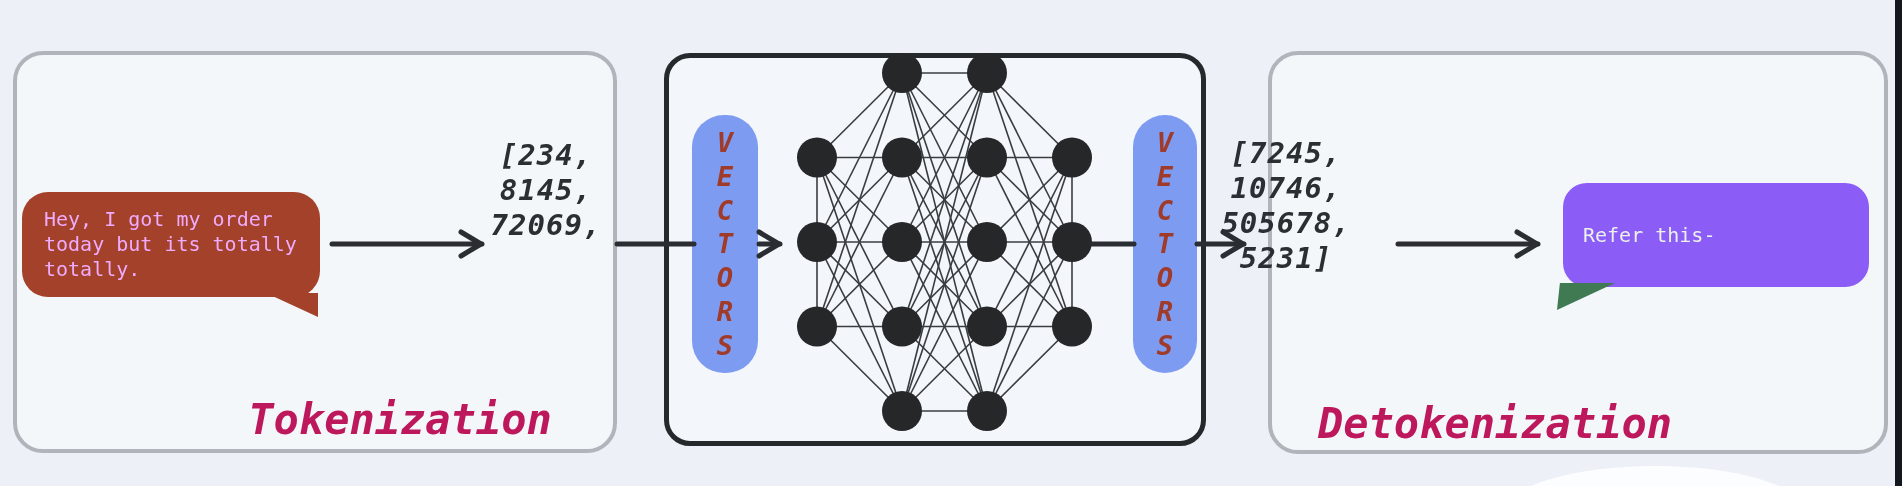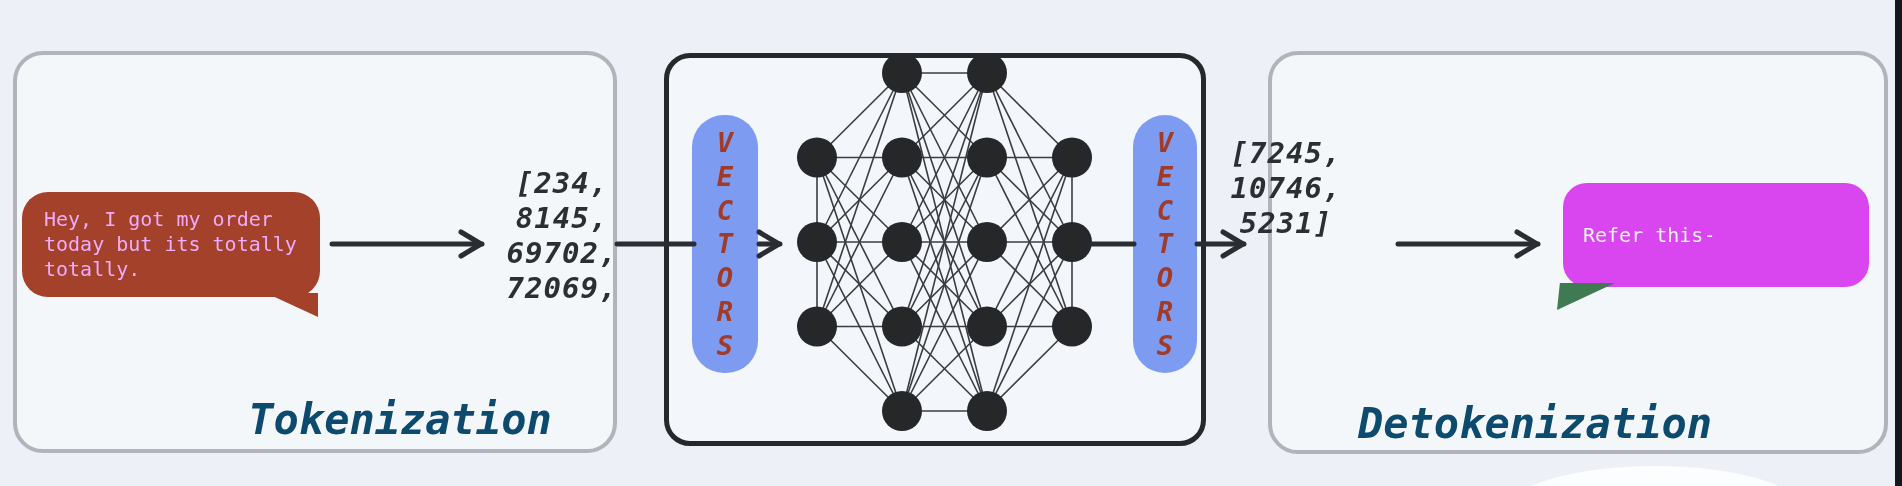--- a/index.html
+++ b/index.html
@@ -33,50 +33,50 @@
     color:#f0abfc;
     font-size:20px;line-height:25px;
   }
   .bubble.red{
     left:22px;top:192px;width:298px;height:105px;
     background:#a3412a;border-radius:26px;
     padding-left:22px;
   }
   .bubble.green{
     left:1563px;top:183px;width:306px;height:104px;
-    background:#d946ef;border-radius:24px;
+    background:#8b5cf6;border-radius:24px;
     padding-left:20px;color:#ecf1ec;line-height:26px;
   }
   .tail{position:absolute;}
   .tail.red-tail{
     left:266px;top:293px;width:52px;height:24px;background:#a3412a;
     clip-path:polygon(0 0,100% 0,100% 100%);
   }
   .tail.green-tail{
     left:1557px;top:283px;width:58px;height:27px;background:#3f7a53;
     clip-path:polygon(0 100%,5% 0,100% 0);
   }
   .tokens{
     position:absolute;
     width:130px;
     font-style:italic;font-weight:bold;
     font-size:29px;line-height:35px;
     color:#2b2f33;text-align:center;
     letter-spacing:1px;
   }
-  .tokens.left-tokens{left:497px;top:138px;margin-top:28px;}
+  .tokens.left-tokens{left:481px;top:138px;}
   .tokens.right-tokens{left:1221px;top:136px;}
   .title{
     position:absolute;
     font-style:italic;font-weight:bold;
     font-size:42px;line-height:48px;
-    color:#0c4a6e;text-align:center;
+    color:#be185d;text-align:center;
   }
   .title.t-left{left:160px;top:396px;width:480px;}
-  .title.t-right{left:1310px;top:400px;width:450px;}
+  .title.t-right{left:1270px;top:400px;width:450px;}
   .pill{
     position:absolute;top:115px;height:258px;
     background:#7e9bf2;border-radius:32px;
     display:flex;flex-direction:column;justify-content:space-between;align-items:center;
     padding:12px 0;box-sizing:border-box;
     font-style:italic;font-weight:bold;font-size:27px;
     color:#a03a29;
   }
   .pill.in-pill{left:692px;width:66px;}
   .pill.out-pill{left:1133px;width:64px;}
@@ -103,21 +103,20 @@
     <div>
         <div>Hey, I got my order</div>
         <div>today but its totally</div>
         <div>totally.</div>
       </div>
   </div>
   <div class="tail red-tail"></div>
   <div class="tokens left-tokens">
       <div>[234,</div>
       <div>8145,</div>
-      <div>69702,</div>
       <div>72069,</div>
     </div>
   <div class="title t-left">Tokenization</div>
 
   <div class="processor-box"></div>
   <div class="pill in-pill">
       <span>V</span>
       <span>E</span>
       <span>C</span>
       <span>T</span>
@@ -209,20 +208,21 @@
       <circle cx="217" cy="371" r="20" class="node"></circle>
       <circle cx="302" cy="117.5" r="20" class="node"></circle>
       <circle cx="302" cy="202" r="20" class="node"></circle>
       <circle cx="302" cy="286.5" r="20" class="node"></circle>
     </svg>
 
   <section class="panel right"></section>
   <div class="tokens right-tokens">
       <div>[7245,</div>
       <div>10746,</div>
+      <div>505678,</div>
       <div>5231]</div>
     </div>
   <div class="bubble green">
     <div>
         <div>Refer this-</div>
       </div>
   </div>
   <div class="tail green-tail"></div>
   <div class="title t-right">Detokenization</div>
 

